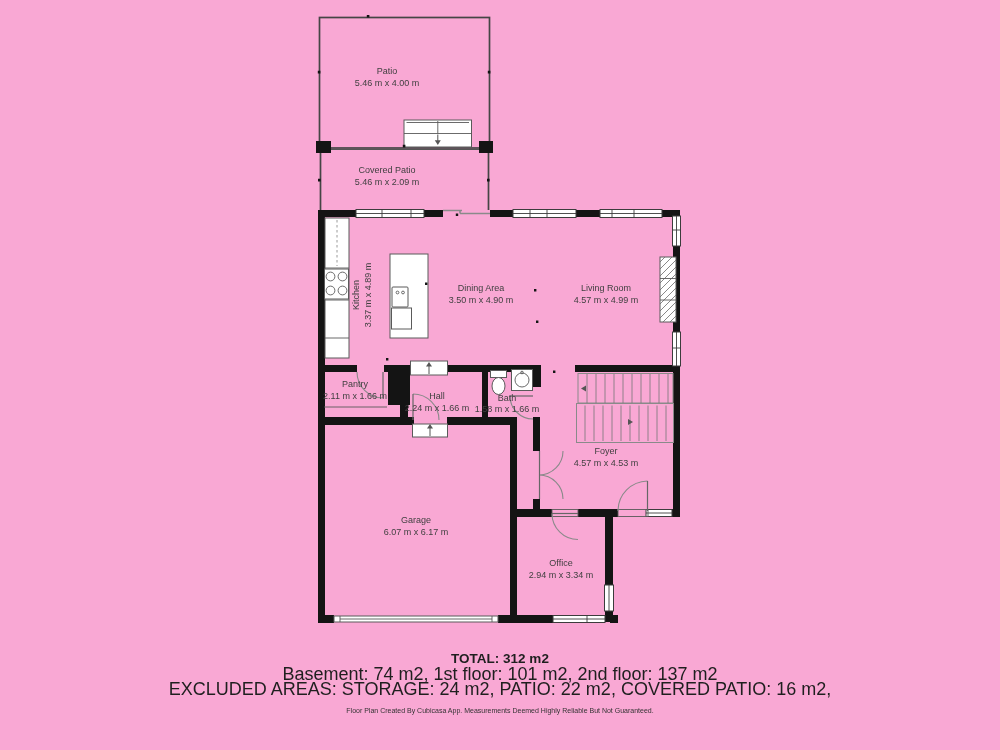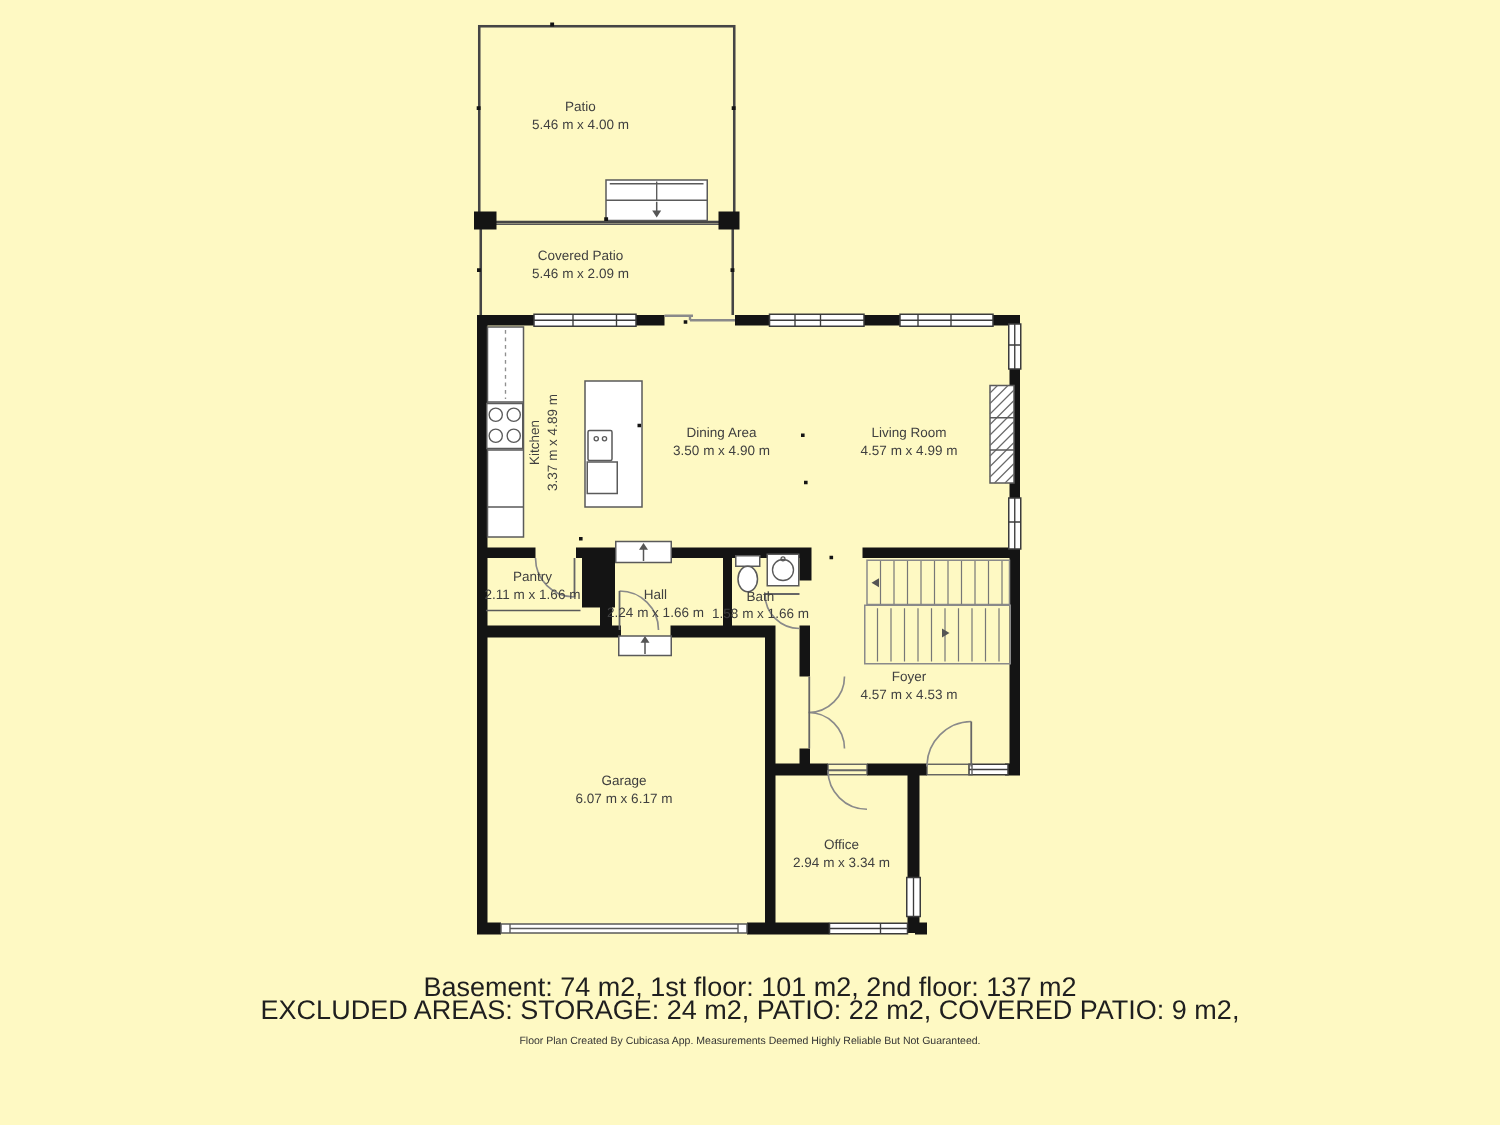--- a/index.html
+++ b/index.html
@@ -1,16 +1,16 @@
 <!DOCTYPE html>
 <html><head>
 <meta charset="utf-8">
 <style>
   html,body{margin:0;padding:0;background:#fff;}
-  .page{position:relative;width:1000px;height:750px;background:#fef9c3;overflow:hidden;
+  .page{position:relative;width:1000px;height:750px;background:#f9a8d4;overflow:hidden;
         font-family:"Liberation Sans",sans-serif;}
   svg{position:absolute;left:0;top:0;}
   .lbl{font-family:"Liberation Sans",sans-serif;font-size:9px;fill:#3f3f3f;text-anchor:middle;}
   .walls{fill:#141414;stroke:none;}
   .thin{stroke:#454545;stroke-width:1.7;fill:none;}
   .thin1{stroke:#555;stroke-width:1;fill:none;}
   .win{fill:#ffffff;stroke:#3c3c3c;stroke-width:1;}
   .winl{stroke:#3c3c3c;stroke-width:0.9;fill:none;}
   .fix{fill:#ffffff;stroke:#5a5a5a;stroke-width:1;}
   .fixl{stroke:#5a5a5a;stroke-width:0.9;fill:none;}
@@ -205,17 +205,18 @@
   <text class="lbl" x="507" y="412">1.58 m x 1.66 m</text>
   <text class="lbl" x="606" y="454">Foyer</text>
   <text class="lbl" x="606" y="466">4.57 m x 4.53 m</text>
   <text class="lbl" x="416" y="523">Garage</text>
   <text class="lbl" x="416" y="535">6.07 m x 6.17 m</text>
   <text class="lbl" x="561" y="566">Office</text>
   <text class="lbl" x="561" y="578">2.94 m x 3.34 m</text>
 </svg>
 
 <div class="footer">
+  <div class="f-total">TOTAL: 312 m2</div>
   <div class="f-line">Basement: 74 m2, 1st floor: 101 m2, 2nd floor: 137 m2</div>
-  <div class="f-line">EXCLUDED AREAS: STORAGE: 24 m2, PATIO: 22 m2, COVERED PATIO: 9 m2,</div>
+  <div class="f-line">EXCLUDED AREAS: STORAGE: 24 m2, PATIO: 22 m2, COVERED PATIO: 16 m2,</div>
   <div class="f-disc">Floor Plan Created By Cubicasa App. Measurements Deemed Highly Reliable But Not Guaranteed.</div>
 </div>
 </div>
 
 </body></html>

